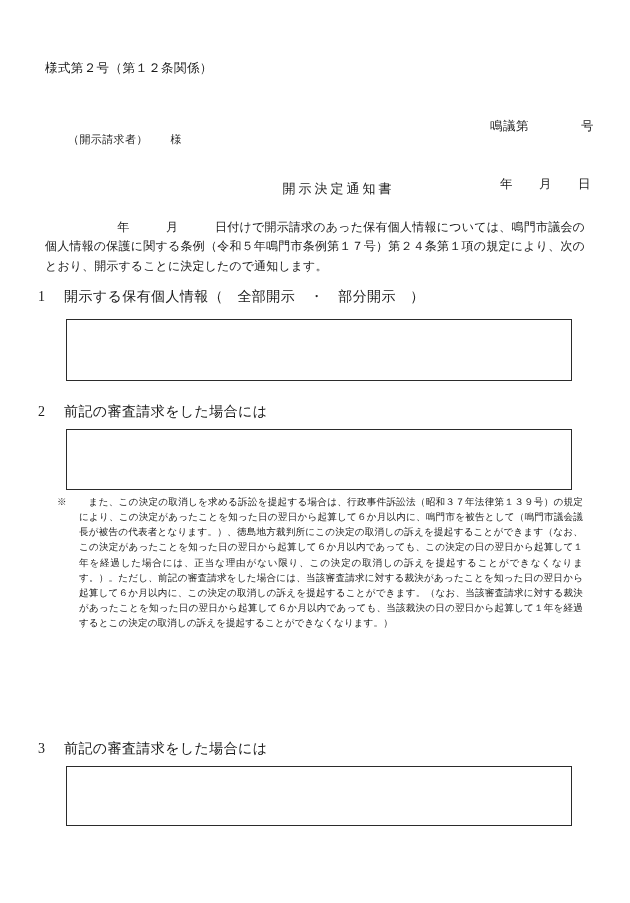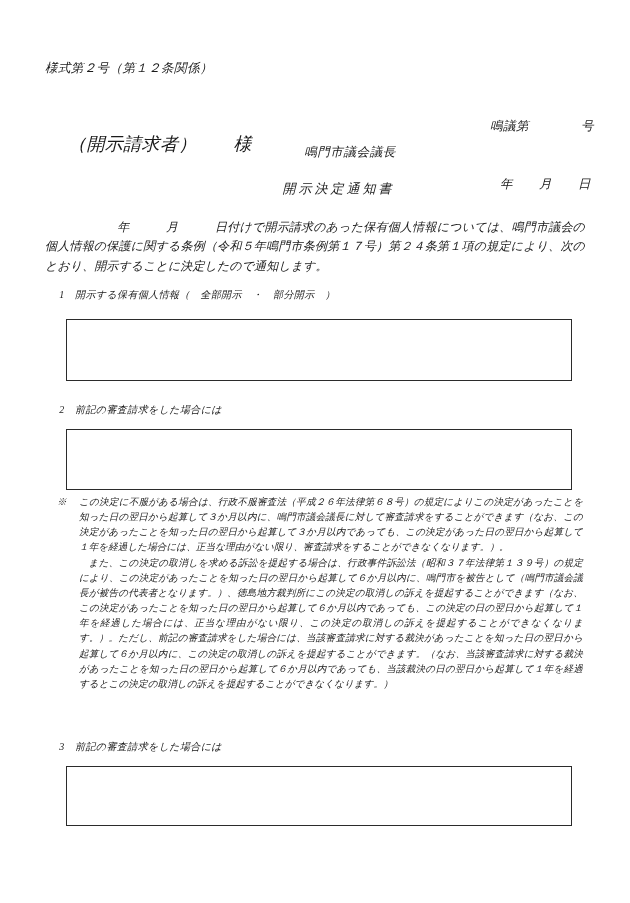--- a/index.html
+++ b/index.html
@@ -12,21 +12,20 @@
     height: 903px;
     position: relative;
     font-family: "Liberation Serif", "DejaVu Serif", serif;
     color: #1a1a1a;
     overflow: hidden;
   }
   .page {
     position: absolute;
     inset: 0;
     padding: 0;
-    font-style: italic;
   }
 
   
   .form-no {
     position: absolute;
     left: 45px;
     top: 60px;
     font-size: 12.5px;
     letter-spacing: 0.4px;
     white-space: nowrap;
@@ -41,21 +40,21 @@
     white-space: pre;
   }
   .doc-meta div { letter-spacing: 0.5px; }
   .meta-number { padding-left: 8px; }
   .meta-date { padding-left: 18px; }
 
   .addressee {
     position: absolute;
     left: 68px;
     top: 132px;
-    font-size: 18px;
+    font-size: 11px;
     letter-spacing: 0.4px;
     white-space: nowrap;
   }
   .issuer {
     position: absolute;
     left: 0;
     right: 0;
     top: 144px;
     text-align: center;
     font-size: 12.5px;
@@ -82,25 +81,24 @@
     line-height: 1.62;
     text-align: justify;
     text-justify: inter-character;
     letter-spacing: 0.1px;
   }
   .body-text .lead-indent { display: inline-block; width: 72px; }
 
   
   .section-heading {
     position: absolute;
-    left: 49px;
-    font-size: 10px;
+    left: 38px;
+    font-size: 14px;
     letter-spacing: 0.4px;
     white-space: nowrap;
-    text-align: center;
   }
   .section-heading .num { display: inline-block; width: 26px; }
 
   .answer-box {
     position: absolute;
     left: 66px;
     width: 506px;
     border: 1px solid #2b2b2b;
     background: #ffffff;
     box-sizing: border-box;
@@ -146,33 +144,32 @@
 
   <div class="form-no">様式第２号（第１２条関係）</div>
 
   <div class="doc-meta">
     <div class="meta-number">鳴議第　　　　号</div>
     <div class="meta-date">年　　月　　日</div>
   </div>
 
   <div class="addressee">（開示請求者）　　様</div>
 
-  <div class="issuer">鳴門市議会議長</div>
 
   <div class="doc-title">開示決定通知書</div>
 
   <div class="body-text"><span class="lead-indent"></span><span>年　　　月　　　日付けで開示請求のあった保有個人情報については、鳴門市議会の個人情報の保護に関する条例（令和５年鳴門市条例第１７号）第２４条第１項の規定により、次のとおり、開示することに決定したので通知します。</span></div>
 
   <div class="section-heading" id="sec1-heading"><span class="num">1</span><span>開示する保有個人情報（　全部開示　・　部分開示　）</span></div>
   <div class="answer-box" id="sec1-box"></div>
 
   <div class="section-heading" id="sec2-heading"><span class="num">2</span><span>前記の審査請求をした場合には</span></div>
   <div class="answer-box" id="sec2-box"></div>
 
   <div class="note">
-    <p class="first"><span class="marker">※</span><span>この決定に不服がある場合は、行政不服審査法（平成２６年法律第６８号）の規定によりこの決定があったことを知った日の翌日から起算して３か月以内に、鳴門市議会議長に対して審査請求をすることができます（なお、この決定があったことを知った日の翌日から起算して３か月以内であっても、この決定があった日の翌日から起算して１年を経過した場合には、正当な理由がない限り、審査請求をすることができなくなります。）。</span></p>
+    <p class="first"><span class="marker">※</span></p>
     <p class="cont"><span>また、この決定の取消しを求める訴訟を提起する場合は、行政事件訴訟法（昭和３７年法律第１３９号）の規定により、この決定があったことを知った日の翌日から起算して６か月以内に、鳴門市を被告として（鳴門市議会議長が被告の代表者となります。）、徳島地方裁判所にこの決定の取消しの訴えを提起することができます（なお、この決定があったことを知った日の翌日から起算して６か月以内であっても、この決定の日の翌日から起算して１年を経過した場合には、正当な理由がない限り、この決定の取消しの訴えを提起することができなくなります。）。ただし、前記の審査請求をした場合には、当該審査請求に対する裁決があったことを知った日の翌日から起算して６か月以内に、この決定の取消しの訴えを提起することができます。（なお、当該審査請求に対する裁決があったことを知った日の翌日から起算して６か月以内であっても、当該裁決の日の翌日から起算して１年を経過するとこの決定の取消しの訴えを提起することができなくなります。）</span></p>
   </div>
 
   <div class="section-heading" id="sec3-heading"><span class="num">3</span><span>前記の審査請求をした場合には</span></div>
   <div class="answer-box" id="sec3-box"></div>
 
 </div>
 
 </body></html>

